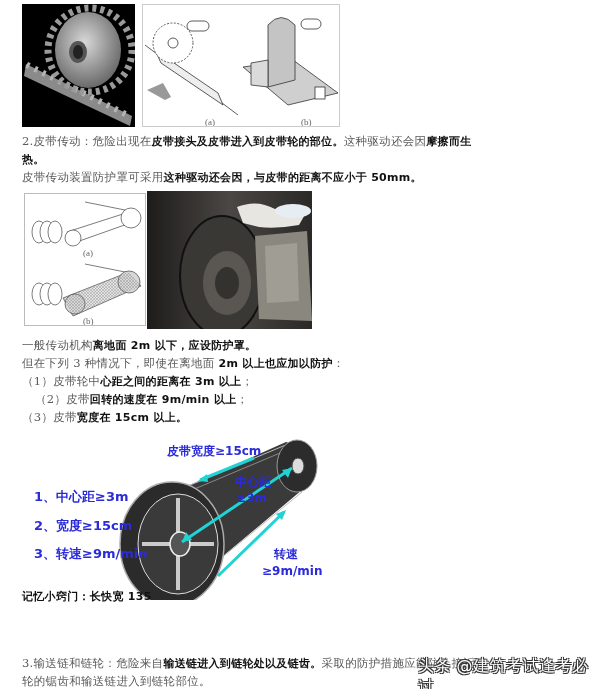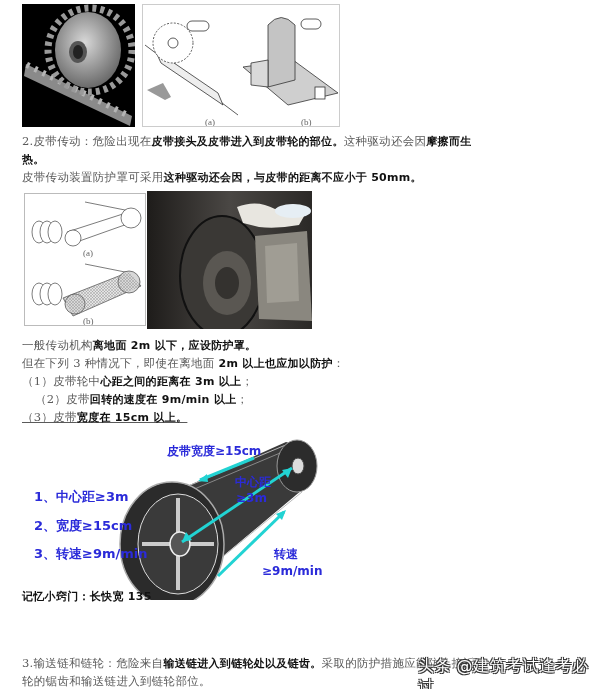--- a/index.html
+++ b/index.html
@@ -126,21 +126,21 @@
     <polygon points="118,55 150,52 152,110 120,112" fill="#a09d94"></polygon>
     <path d="M90,16 Q110,8 128,18 L140,14 Q155,12 160,20 L152,34 Q130,38 112,36 L96,32 Z" fill="#e8e6e0"></path>
     <ellipse cx="146" cy="20" rx="18" ry="7" fill="#e6eef4"></ellipse>
   </svg>
 </div>
 
 <div class="line" style="top:337px;text-align:center;" id="r1"><span>一般传动机构</span><b>离地面 2m 以下，应设防护罩。</b></div>
 <div class="line" style="top:355px;text-align:right;" id="r2"><span>但在下列 3 种情况下，即使在离地面 </span><b>2m 以上也应加以防护</b><span>：</span></div>
 <div class="line" style="top:373px;left:22px;text-align:center;" id="ri0"><span>（1）皮带轮中</span><b>心距之间的距离在 3m 以上</b><span>；</span></div>
 <div class="line" style="top:391px;left:22px;margin-left:13px;" id="ri1"><span>（2）皮带</span><b>回转的速度在 9m/min 以上</b><span>；</span></div>
-<div class="line" style="top:409px;left:22px;text-decoration:underline;" id="ri2"><span>（3）皮带</span><b>宽度在 15cm 以上。</b></div>
+<div class="line" style="top:409px;left:22px;" id="ri2"><span>（3）皮带</span><b>宽度在 15cm 以上。</b></div>
 
 <div class="fig" style="left:22px;top:432px;width:300px;height:168px;background:#fff;">
   <svg width="300" height="168" viewBox="0 0 300 168">
 
     <polygon points="125,72 264,10 278,14 280,58 170,150 140,160" fill="#3a3a3a"></polygon>
     <path d="M128,70 L266,12" stroke="#bbb" stroke-width="1" fill="none"></path>
     <path d="M132,74 L270,16" stroke="#888" stroke-width="1" fill="none"></path>
     <path d="M170,150 L280,60" stroke="#bbb" stroke-width="1" fill="none"></path>
 
     <ellipse cx="275" cy="34" rx="20" ry="26" fill="#2c2c2c" stroke="#999" stroke-width="1"></ellipse>

